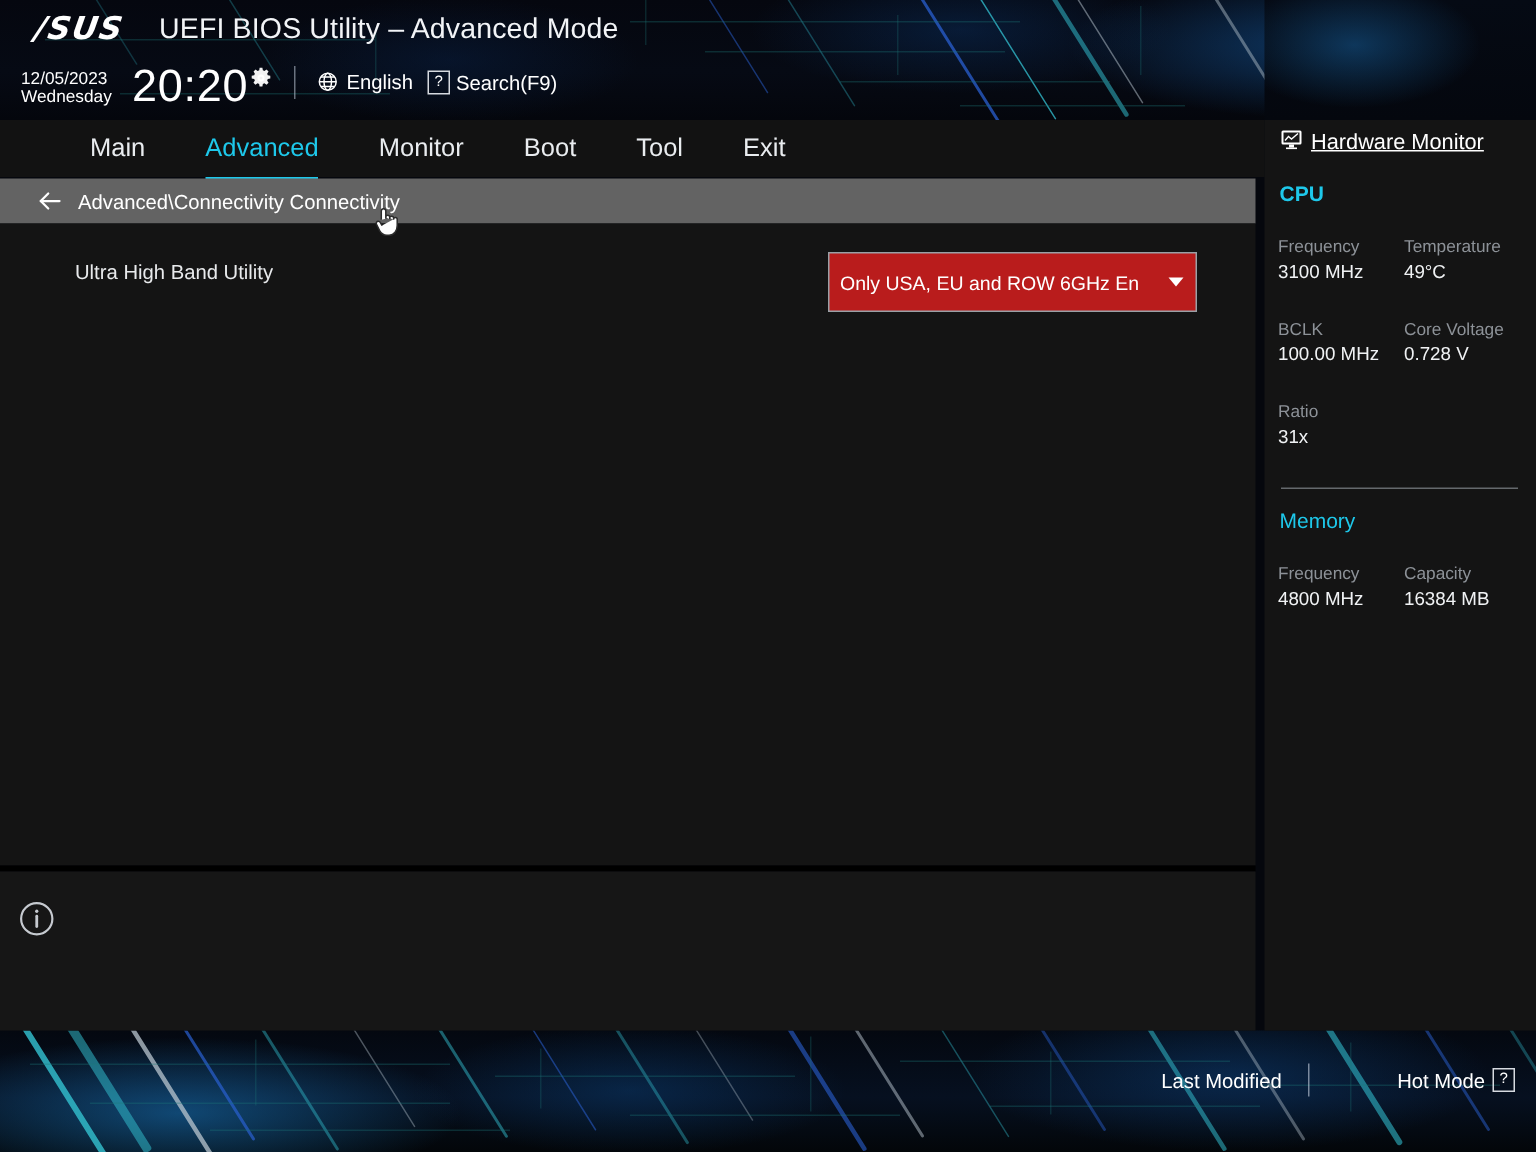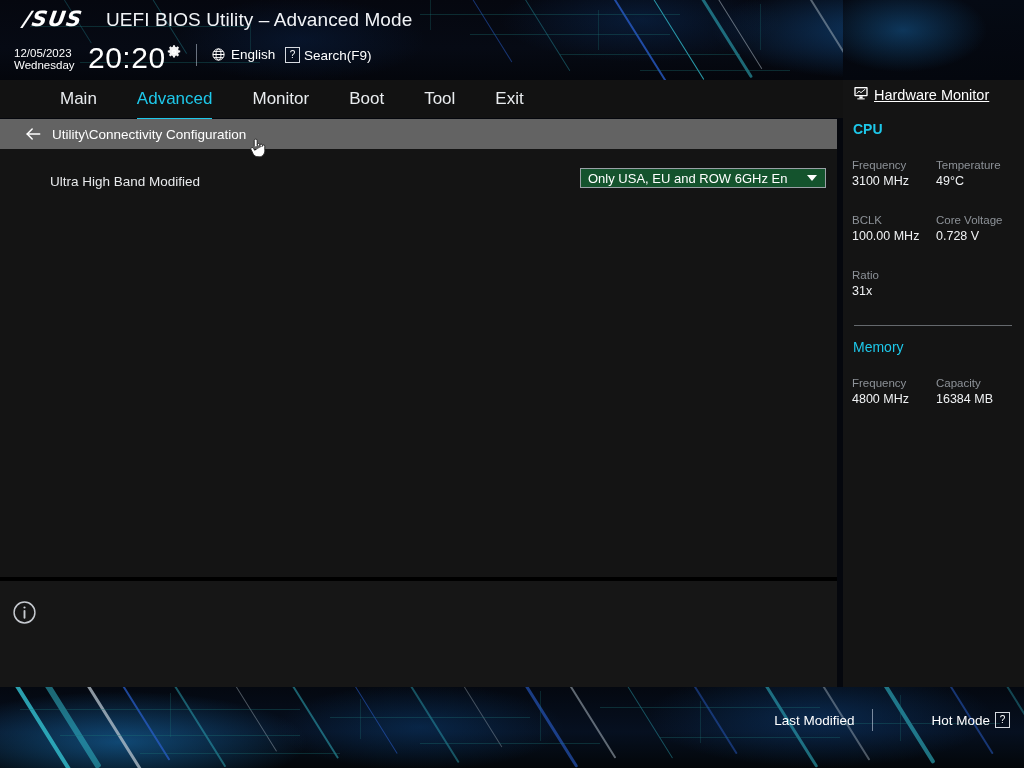--- a/index.html
+++ b/index.html
@@ -188,26 +188,25 @@
     position: absolute; left: 0; top: 17px;
     width: 837px; height: 30px;
     display: flex; align-items: center;
   }
   .setting-label {
     position: absolute; left: 50px;
     font-size: 13.5px; color: #e8eaec;
   }
   .dropdown {
     position: absolute; left: 552px; top: 2px;
-    width: 246px; height: 20px;
+    width: 246px; height: 40px;
     border: 1px solid #9aa0a6;
-    background: #14532d;
+    background: #b91c1c;
     display: flex; align-items: center;
     box-sizing: border-box;
-    margin-left: 28px;
   }
   .dropdown-value {
     flex: 1;
     padding-left: 7px;
     font-size: 13px;
     color: #ffffff;
     white-space: nowrap;
     overflow: hidden;
   }
   .dropdown-arrow {
@@ -423,26 +422,26 @@
       </div>
   </div>
 
   <div class="crumbbar">
     <span class="crumb-back">
       <svg viewBox="0 0 24 24" width="20" height="20" fill="none" stroke="#ffffff" stroke-width="1.8" stroke-linecap="round" stroke-linejoin="round">
         <line x1="20" y1="12" x2="5" y2="12"></line>
         <polyline points="11,6 5,12 11,18"></polyline>
       </svg>
     </span>
-    <span class="crumb-text">Utility\Connectivity Configuration</span>
+    <span class="crumb-text">Advanced\Connectivity Connectivity</span>
   </div>
 
   <div class="content">
     <div class="setting-row">
-      <span class="setting-label">Ultra High Band Modified</span>
+      <span class="setting-label">Ultra High Band Utility</span>
       <div class="dropdown">
         <span class="dropdown-value">Only USA, EU and ROW 6GHz En</span>
         <span class="dropdown-arrow">
           <span class="caret"></span>
         </span>
       </div>
     </div>
   </div>
 
   <div class="helpsep"></div>

